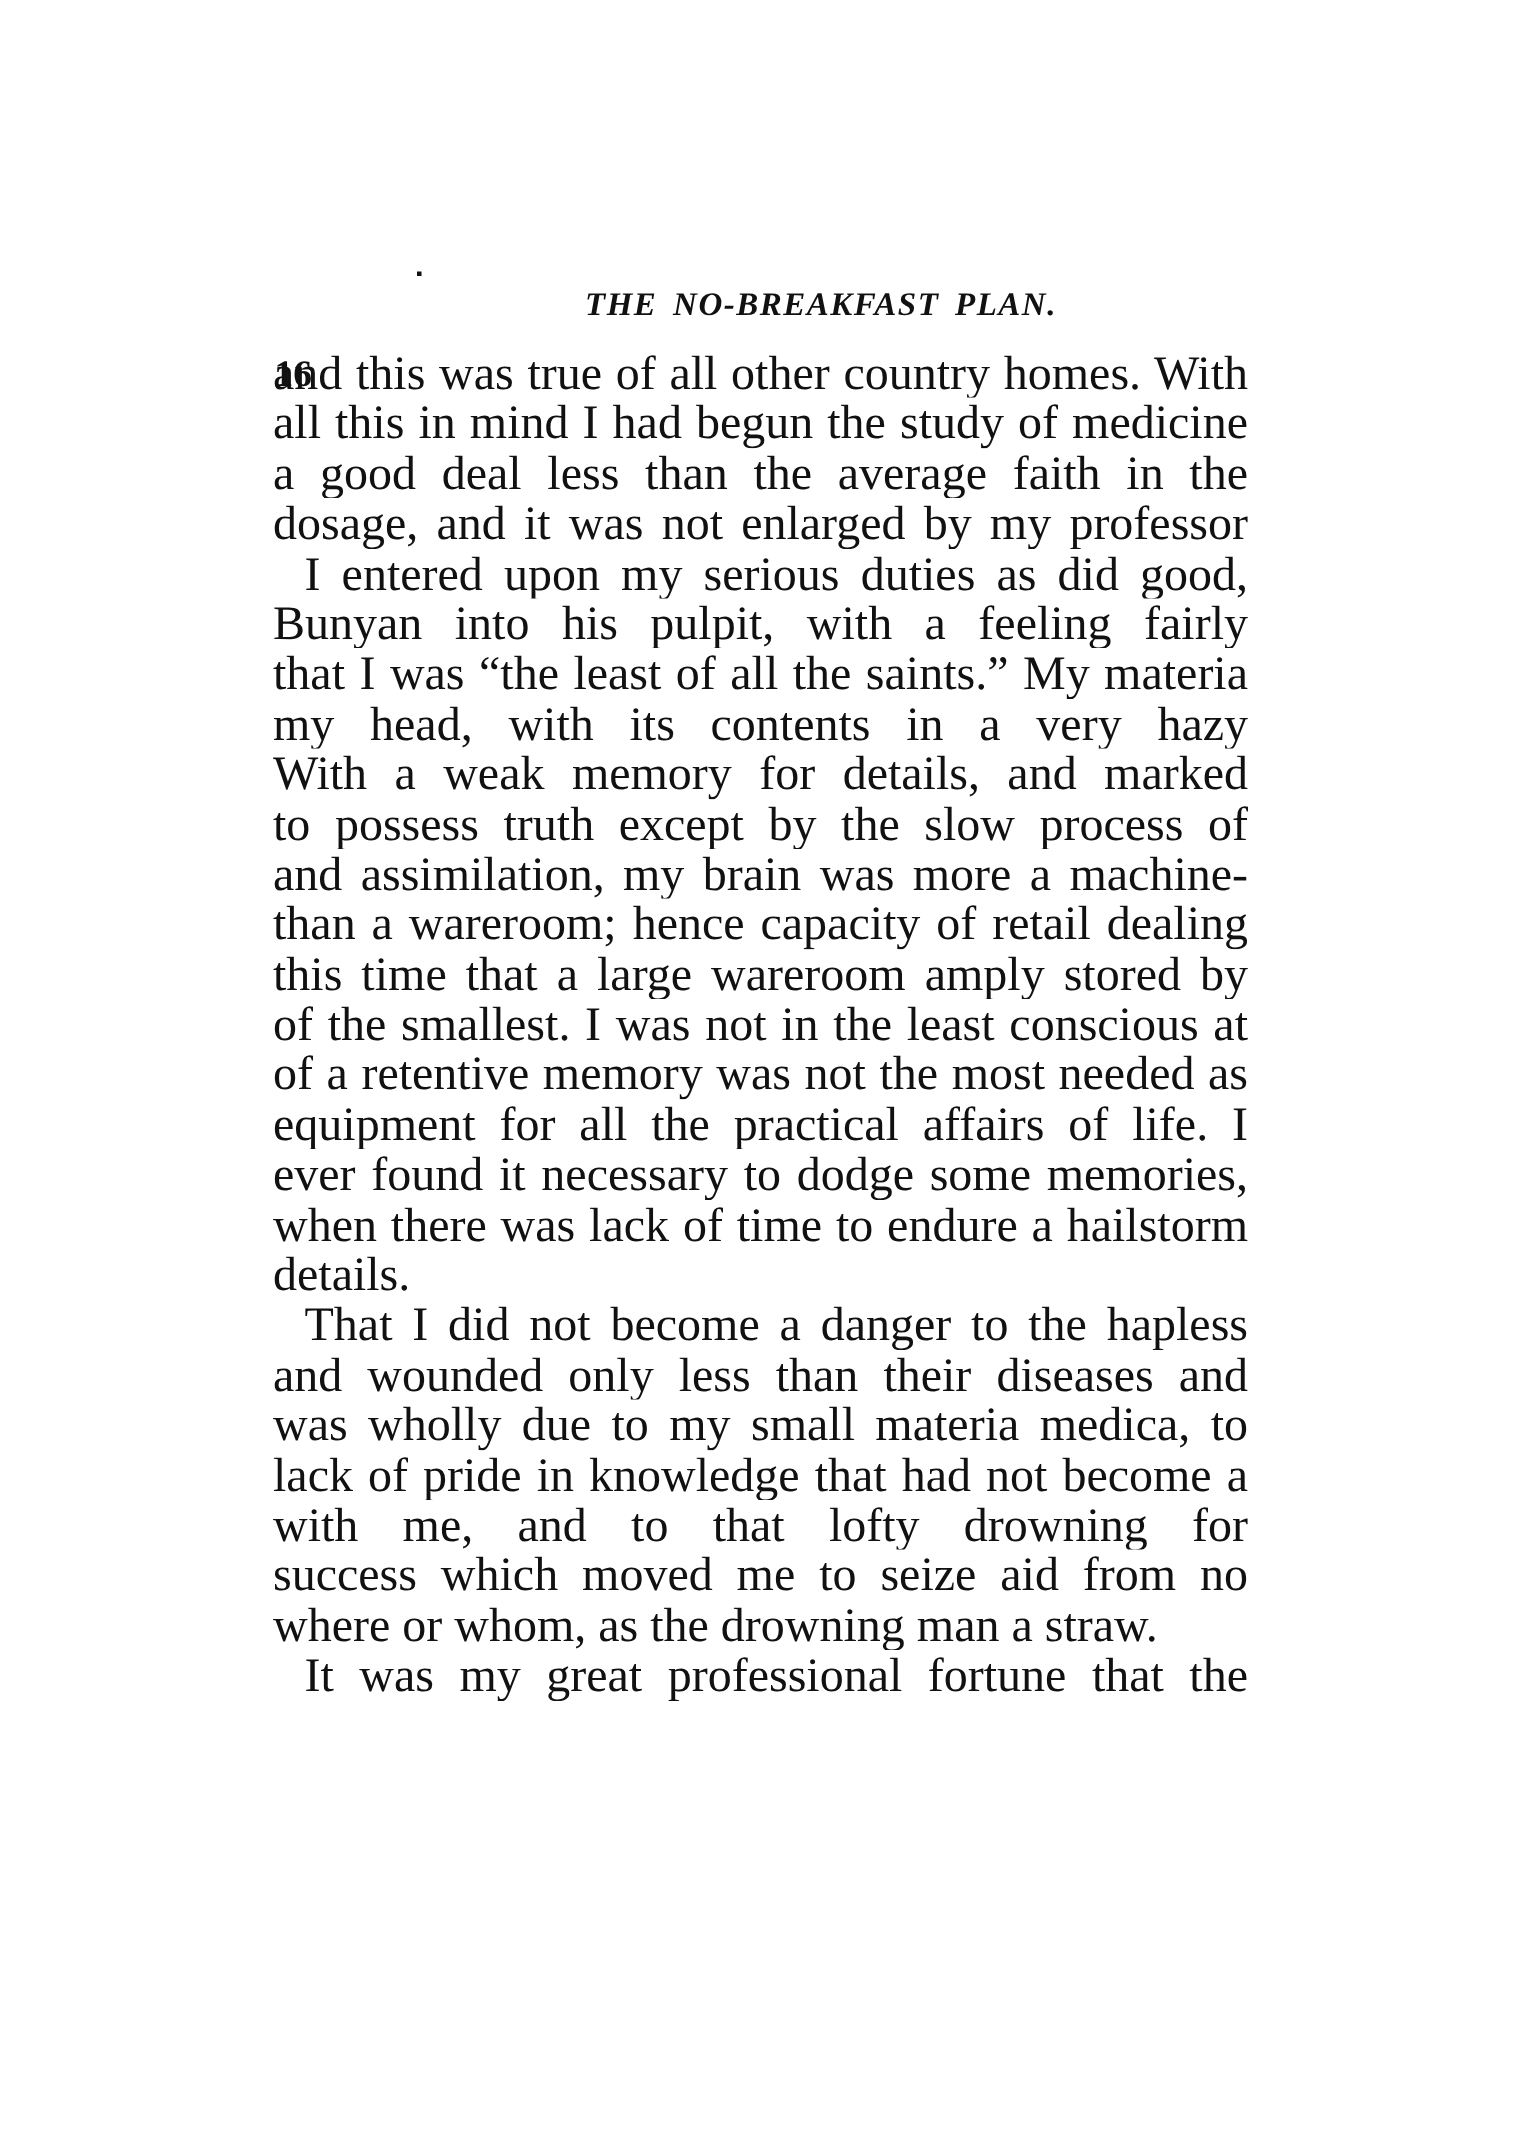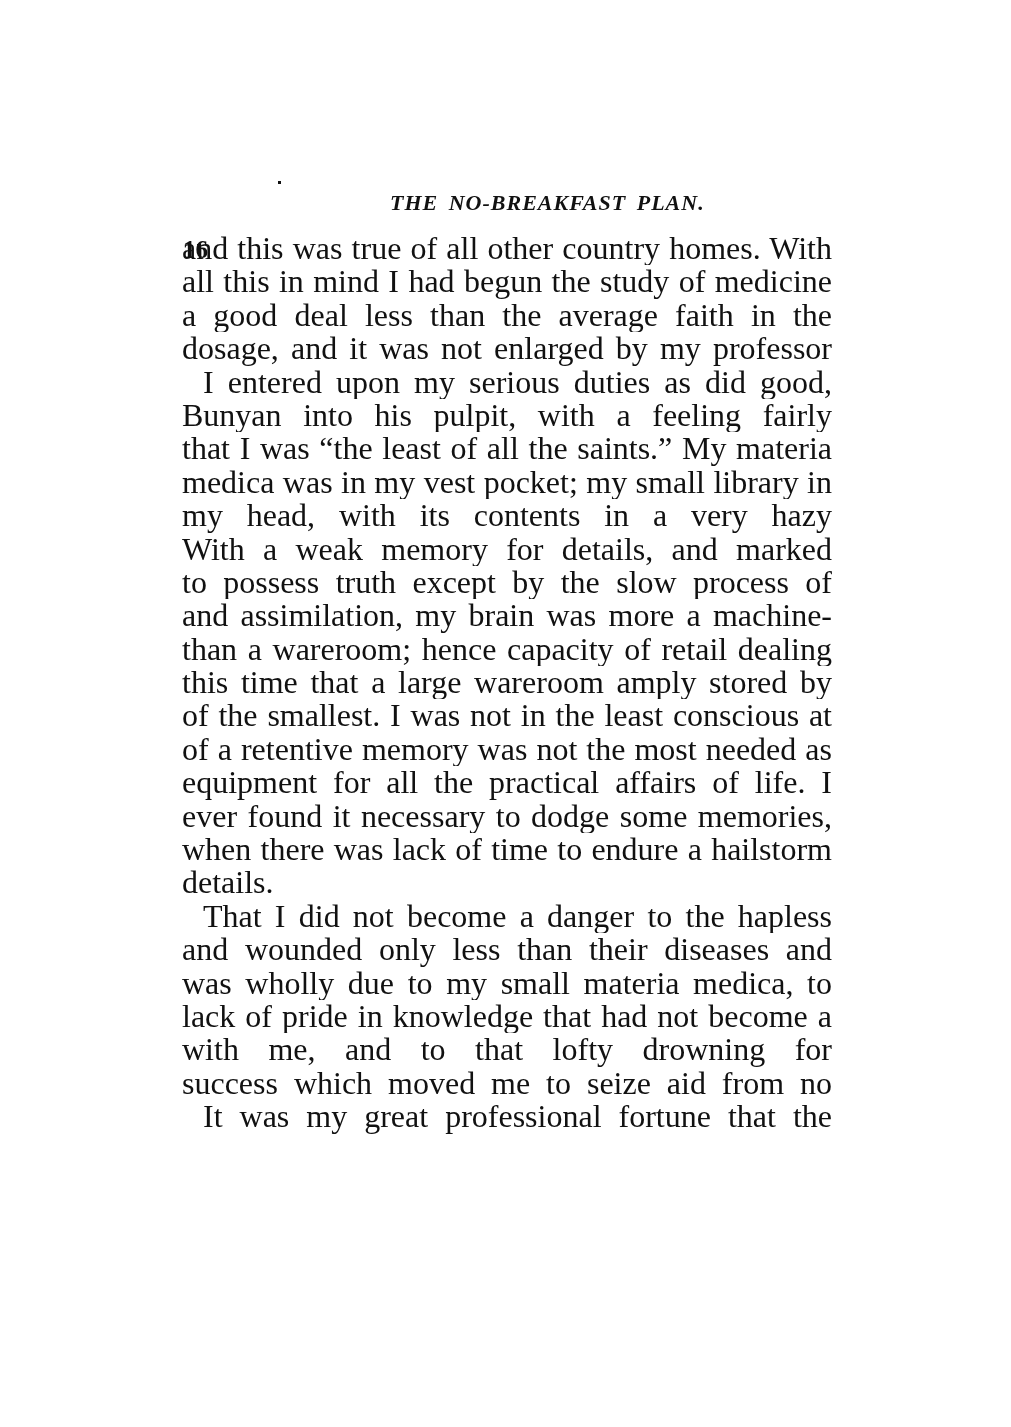--- a/index.html
+++ b/index.html
@@ -91,39 +91,39 @@
       <div class="para">
         <span class="line" style="white-space: normal; overflow: hidden;">and this was true of all other country homes. With</span>
         <span class="line" style="white-space: normal; overflow: hidden;">all this in mind I had begun the study of medicine with</span>
         <span class="line" style="white-space: normal; overflow: hidden;">a good deal less than the average faith in the utility of</span>
         <span class="line" style="white-space: normal; overflow: hidden;">dosage, and it was not enlarged by my professor of</span>
       </div>
       <div class="para">
         <span class="line" style="padding-left: 21px; box-sizing: border-box; white-space: normal; overflow: hidden;">I entered upon my serious duties as did good, rare, old</span>
         <span class="line" style="white-space: normal; overflow: hidden;">Bunyan into his pulpit, with a feeling fairly oppressive</span>
         <span class="line" style="white-space: normal; overflow: hidden;">that I was “the least of all the saints.” My materia</span>
-        <span class="line" style="white-space: normal; overflow: hidden;">medica was in my vest pocket; my small library in</span>
         <span class="line" style="white-space: normal; overflow: hidden;">my head, with its contents in a very hazy condition.</span>
         <span class="line" style="white-space: normal; overflow: hidden;">With a weak memory for details, and marked inability</span>
         <span class="line" style="white-space: normal; overflow: hidden;">to possess truth except by the slow process of digestion</span>
         <span class="line" style="white-space: normal; overflow: hidden;">and assimilation, my brain was more a machine-shop</span>
         <span class="line" style="white-space: normal; overflow: hidden;">than a wareroom; hence capacity of retail dealing was</span>
         <span class="line" style="white-space: normal; overflow: hidden;">this time that a large wareroom amply stored by virtue</span>
         <span class="line" style="white-space: normal; overflow: hidden;">of the smallest. I was not in the least conscious at</span>
         <span class="line" style="white-space: normal; overflow: hidden;">of a retentive memory was not the most needed as an</span>
         <span class="line" style="white-space: normal; overflow: hidden;">equipment for all the practical affairs of life. I have</span>
         <span class="line" style="white-space: normal; overflow: hidden;">ever found it necessary to dodge some memories,</span>
         <span class="line" style="white-space: normal; overflow: hidden;">when there was lack of time to endure a hailstorm of</span>
         <span class="line last" style="white-space: normal; overflow: hidden;">details.</span>
       </div>
       <div class="para">
         <span class="line" style="padding-left: 21px; box-sizing: border-box; white-space: normal; overflow: hidden;">That I did not become a danger to the hapless sick</span>
         <span class="line" style="white-space: normal; overflow: hidden;">and wounded only less than their diseases and wounds,</span>
         <span class="line" style="white-space: normal; overflow: hidden;">was wholly due to my small materia medica, to utter</span>
         <span class="line" style="white-space: normal; overflow: hidden;">lack of pride in knowledge that had not become a power</span>
         <span class="line" style="white-space: normal; overflow: hidden;">with me, and to that lofty drowning for professional</span>
         <span class="line" style="white-space: normal; overflow: hidden;">success which moved me to seize aid from no matter</span>
+        <span class="line last" style="white-space: normal; overflow: hidden;">where or whom, as the drowning man a straw.</span>
       </div>
       <div class="para">
         <span class="line last" style="padding-left: 21px; box-sizing: border-box; white-space: normal; overflow: hidden;">It was my great professional fortune that the medical</span>
       </div>
     </div>
 </div>
 
 </body></html>

